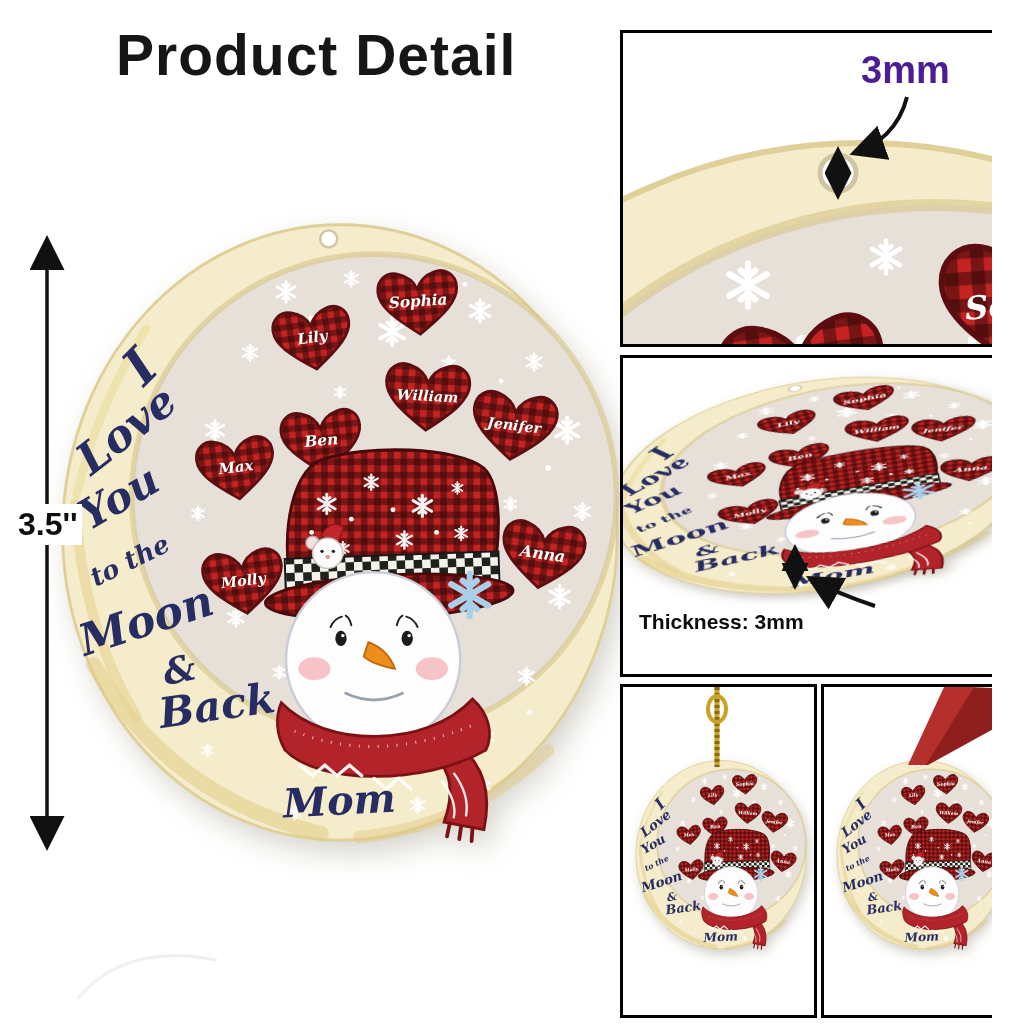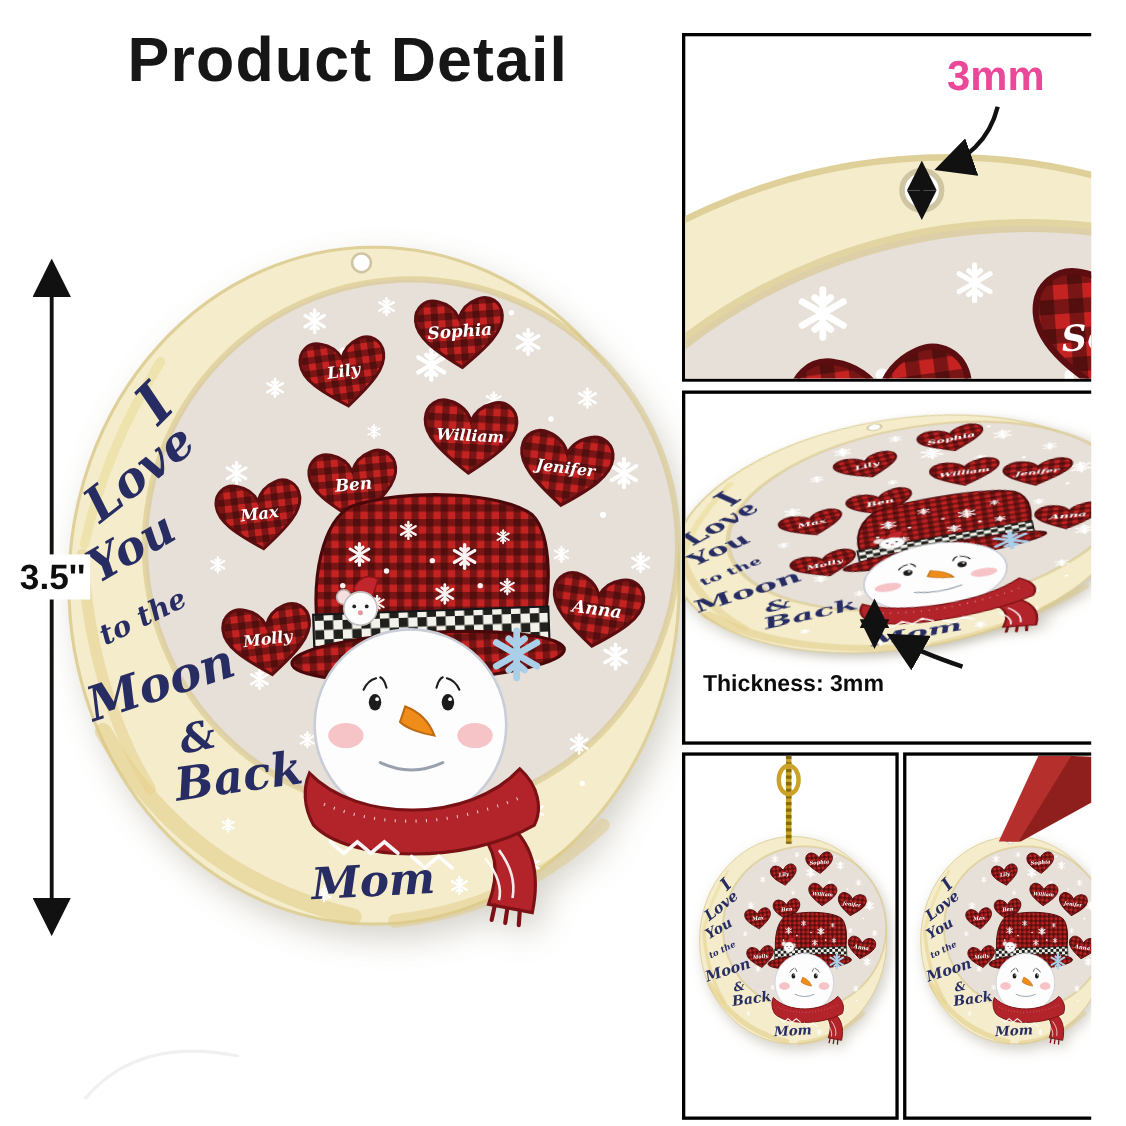--- a/index.html
+++ b/index.html
@@ -19,21 +19,21 @@
   #main-ornament { position:absolute; left:56px; top:220px; width:568px;
                    filter:drop-shadow(8px 12px 14px rgba(70,58,20,.22)); }
 
   .crop-inner { position:absolute; left:-361px; top:100px; width:1200px; }
   .tilt { position:absolute; left:-18px; top:-108px; width:428px;
           transform:rotate(-9deg) scaleY(0.45); transform-origin:50% 50%;
           filter:drop-shadow(4px 10px 10px rgba(70,58,20,.3)); }
 
   .overlay { position:absolute; left:0; top:0; pointer-events:none; }
 
-  .label-3mm { position:absolute; left:238px; top:16px; font-size:38px; font-weight:bold; color:#ec4899; }
+  .label-3mm { position:absolute; left:238px; top:16px; font-size:38px; font-weight:bold; color:#4c1d95; }
   .label-thickness { position:absolute; left:16px; top:252px; font-size:21px; font-weight:bold; color:#0c0c0c; }
 
   .mini { position:absolute; left:11px; top:72px; width:174px;
           filter:drop-shadow(3px 5px 6px rgba(70,58,20,.25)); }
   .hanger { position:absolute; left:0; top:0; }
 
   .dim-arrow { position:absolute; left:30px; top:230px; }
   .dim-label { position:absolute; left:14px; top:504px; font-size:32px; font-weight:bold;
                color:#0e0e0e; background:#fff; padding:2px 4px; }
 

